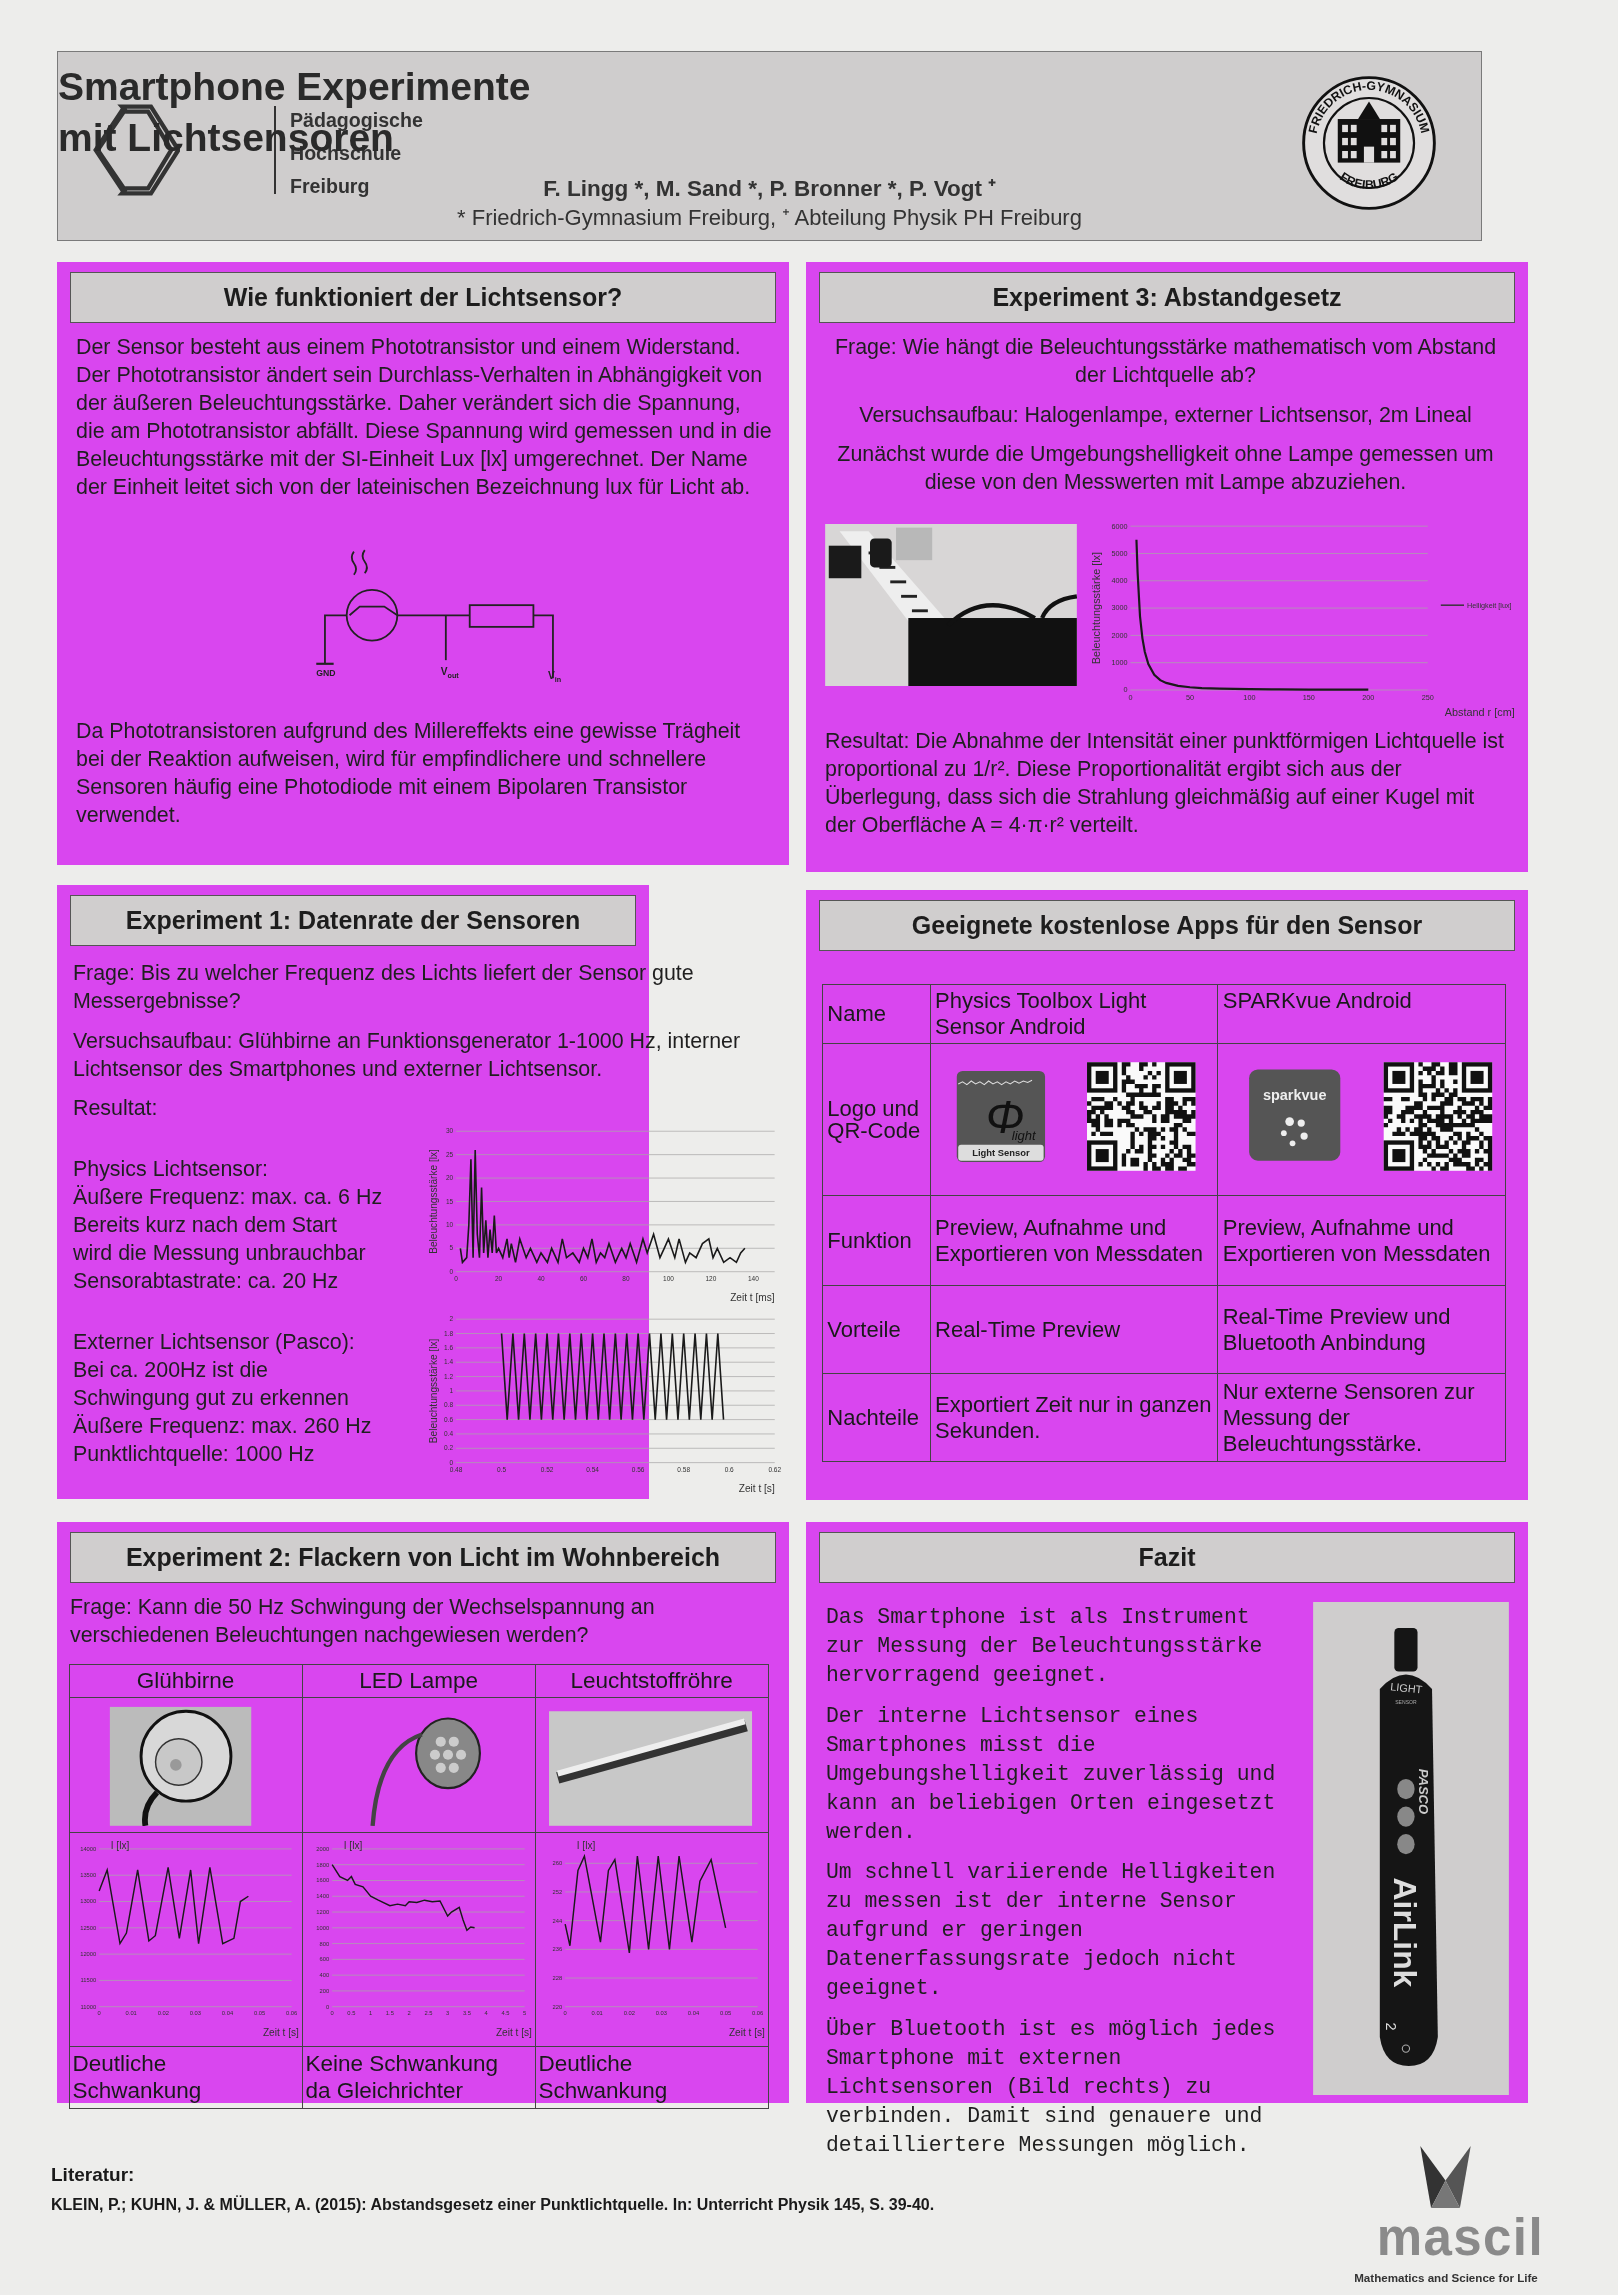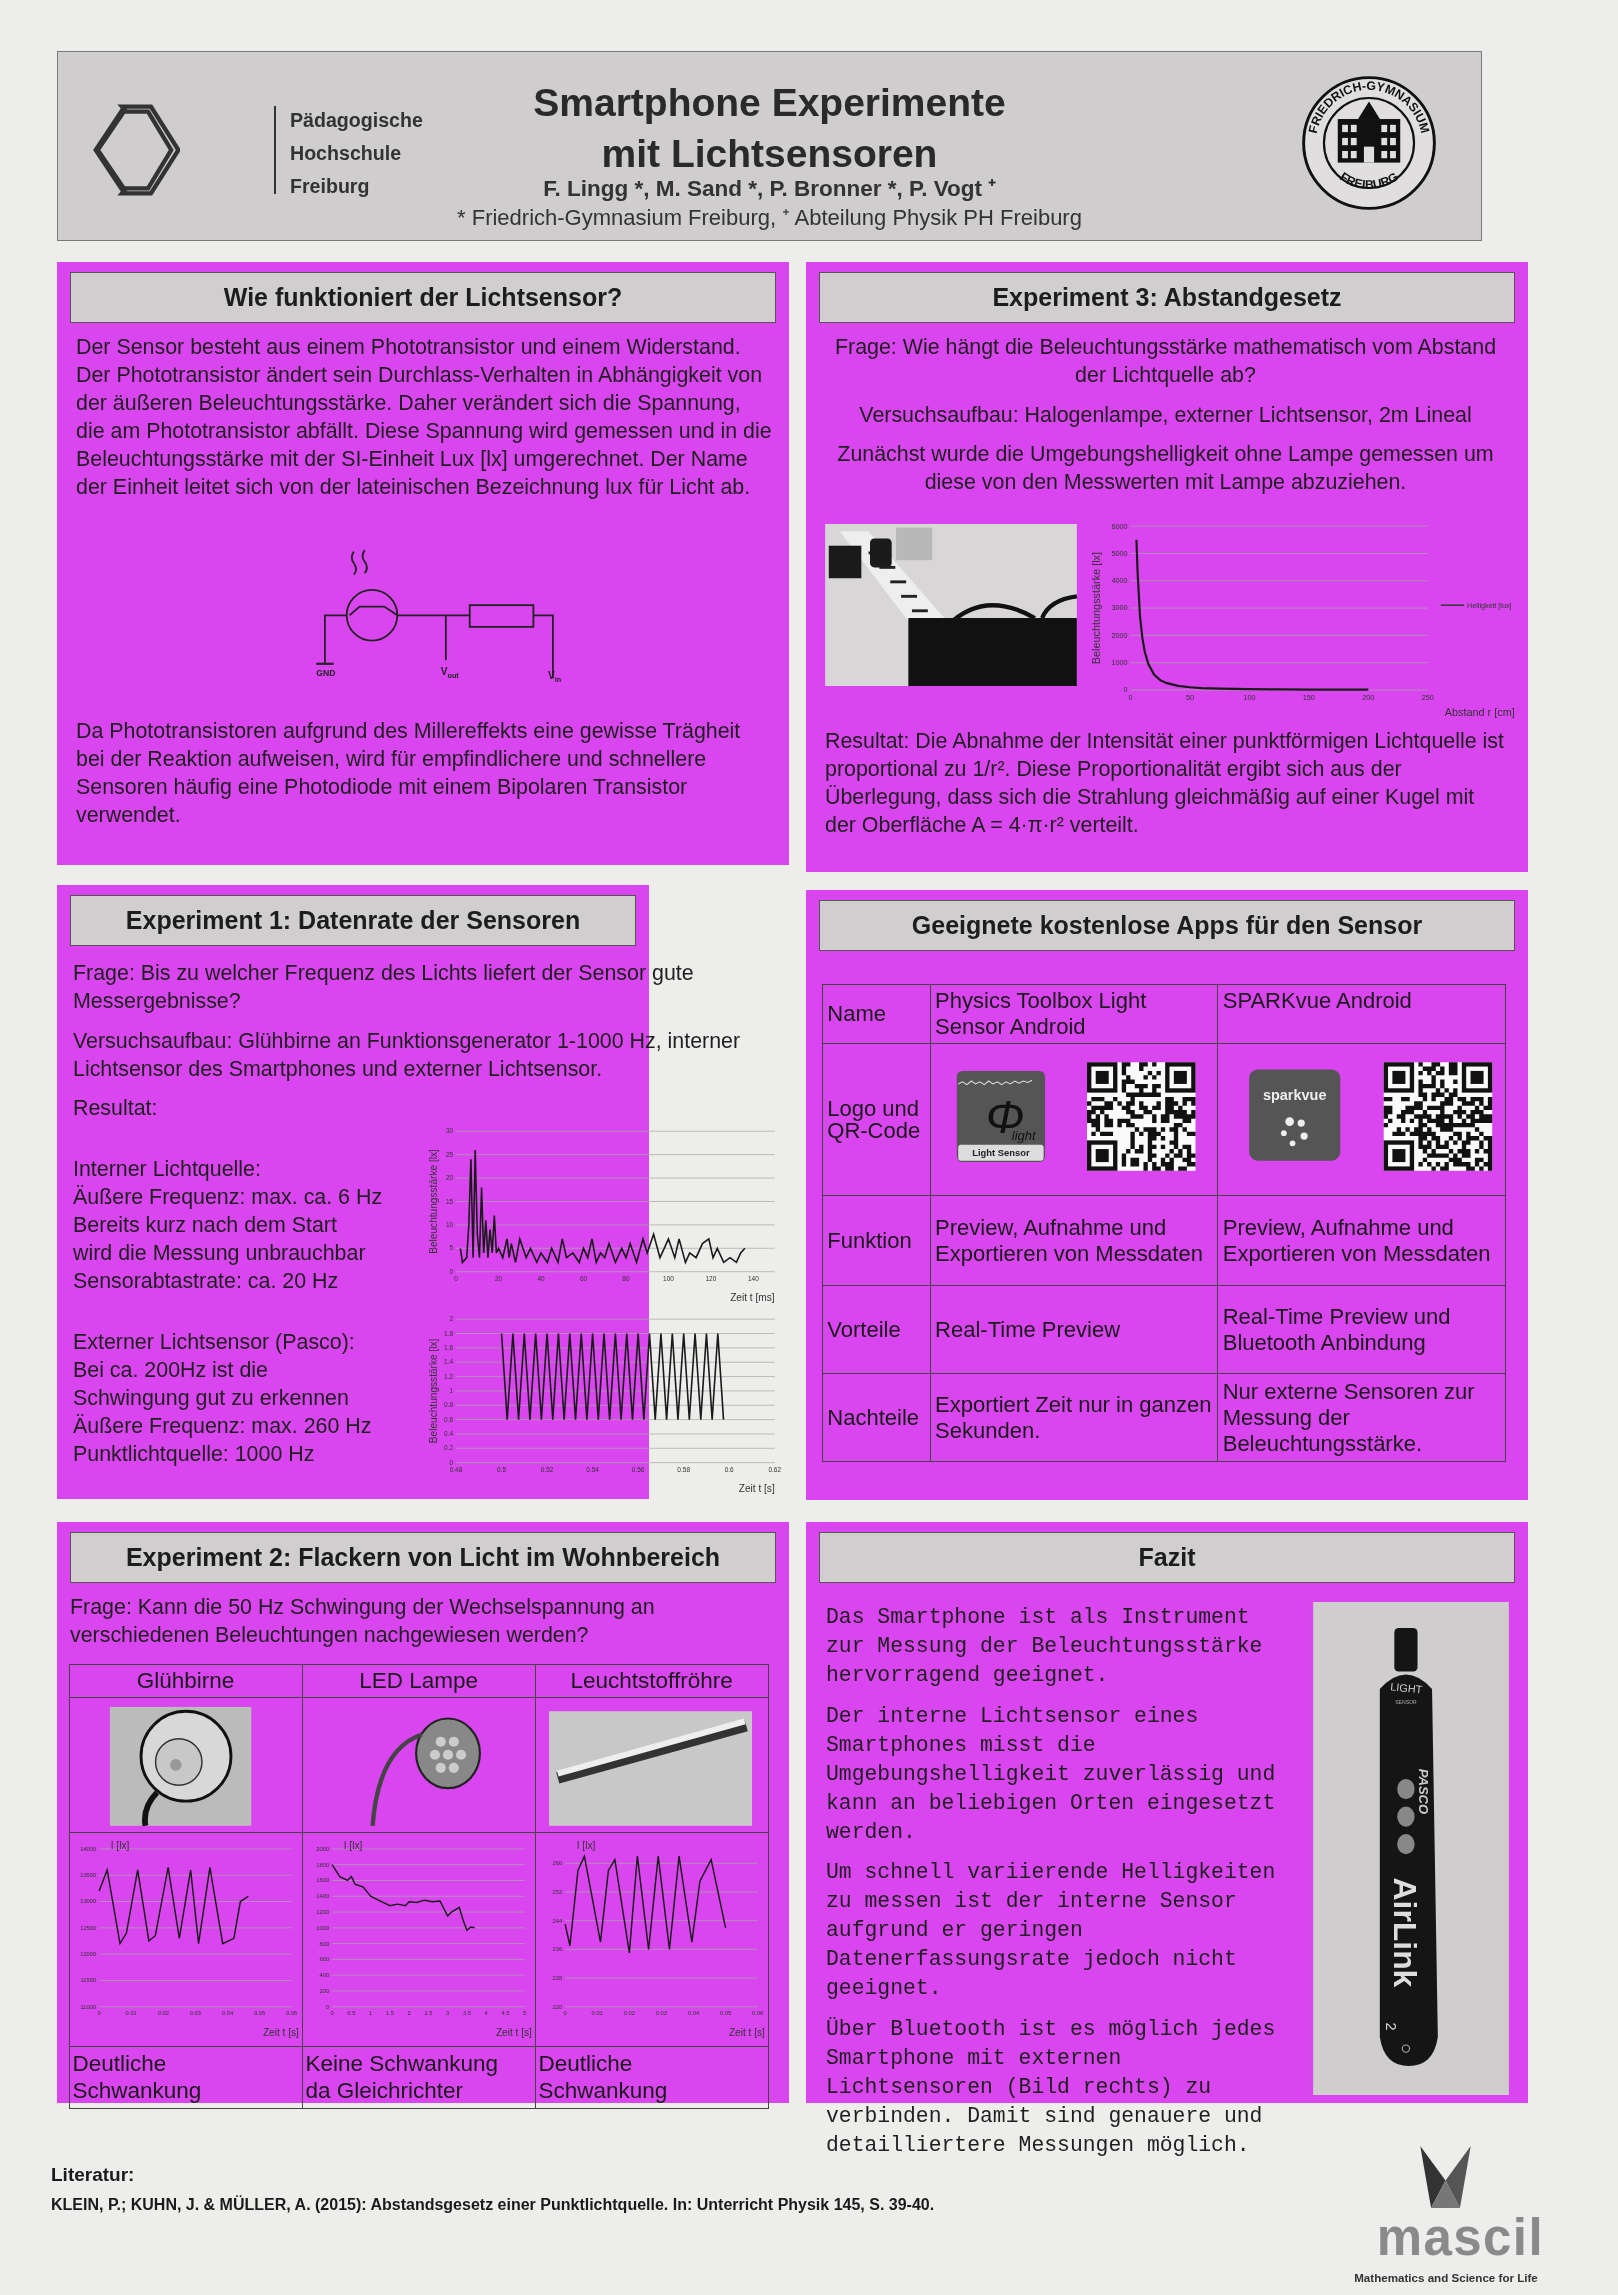--- a/index.html
+++ b/index.html
@@ -3,21 +3,21 @@
 <meta charset="utf-8">
 <style>
   * { box-sizing: border-box; margin: 0; padding: 0; }
   html, body { width: 1619px; height: 2295px; background: #ededeb; }
   body { position: relative; font-family: "Liberation Sans", sans-serif; color: #1a1a1a; overflow: hidden; }
 
   .header { position: absolute; left: 57px; top: 51px; width: 1425px; height: 190px; background: #cfcdcd; border: 1.4px solid #7a7a7a; }
   .ph-logo { position: absolute; left: 35px; top: 51px; width: 87px; height: 94px; }
   .ph-bar { position: absolute; left: 216px; top: 54px; width: 2.2px; height: 88px; background: #333; }
   .ph-text { position: absolute; left: 232px; top: 52px; font-size: 19.6px; line-height: 33px; font-weight: bold; color: #333; }
-  .title { position: absolute; left: 0; width: 100%; text-align: center; font-weight: bold; color: #2a2a2a; margin-top: 16px; }
+  .title { position: absolute; left: 0; width: 100%; font-weight: bold; color: #2a2a2a; }
   .title1 { top: 13px; font-size: 39px; }
   .title2 { top: 64px; font-size: 39px; }
   .authors { position: absolute; top: 120px; width: 100%; text-align: center; font-size: 22.5px; font-weight: bold; color: #333; }
   .affil { position: absolute; top: 149px; width: 100%; text-align: center; font-size: 22px; color: #333; }
   .fg-logo { position: absolute; right: 43px; top: 22px; width: 138px; height: 138px; }
 
   .panel { position: absolute; background: #d946ef; }
   .ptitle { position: absolute; left: 13px; right: 13px; top: 10px; height: 51px; border: 1.4px solid #555; background: #d0cece; display: flex; align-items: center; justify-content: center; font-size: 25px; font-weight: bold; color: #1d1d1d; }
   .ptext { position: absolute; font-size: 21.4px; line-height: 28px; color: #1f1f1f; }
   .ptext p { margin-bottom: 11.6px; }
@@ -172,21 +172,21 @@
 </div>
 
 <div class="panel" id="p3">
   <div class="ptitle">Experiment 1: Datenrate der Sensoren</div>
   <div class="ptext" style="left:16px; top:74px; width:696px;">
     <p>Frage: Bis zu welcher Frequenz des Lichts liefert der Sensor gute Messergebnisse?</p>
     <p>Versuchsaufbau: Glühbirne an Funktionsgenerator 1-1000 Hz, interner Lichtsensor des Smartphones und externer Lichtsensor.</p>
     <p>Resultat:</p>
   </div>
   <div class="ptext" style="left:16px; top:270px; width:377px;">
-    <div>Interner Lichtquelle:</div>
+    <div>Physics Lichtsensor:</div>
     <div>Äußere Frequenz: max. ca. 6 Hz</div>
     <div>Bereits kurz nach dem Start</div>
     <div>wird die Messung unbrauchbar</div>
     <div>Sensorabtastrate: ca. 20 Hz</div>
   </div>
   <div class="ptext" style="left:16px; top:443px; width:377px;">
     <div>Externer Lichtsensor (Pasco):</div>
     <div>Bei ca. 200Hz ist die</div>
     <div>Schwingung gut zu erkennen</div>
     <div>Äußere Frequenz: max. 260 Hz</div>

